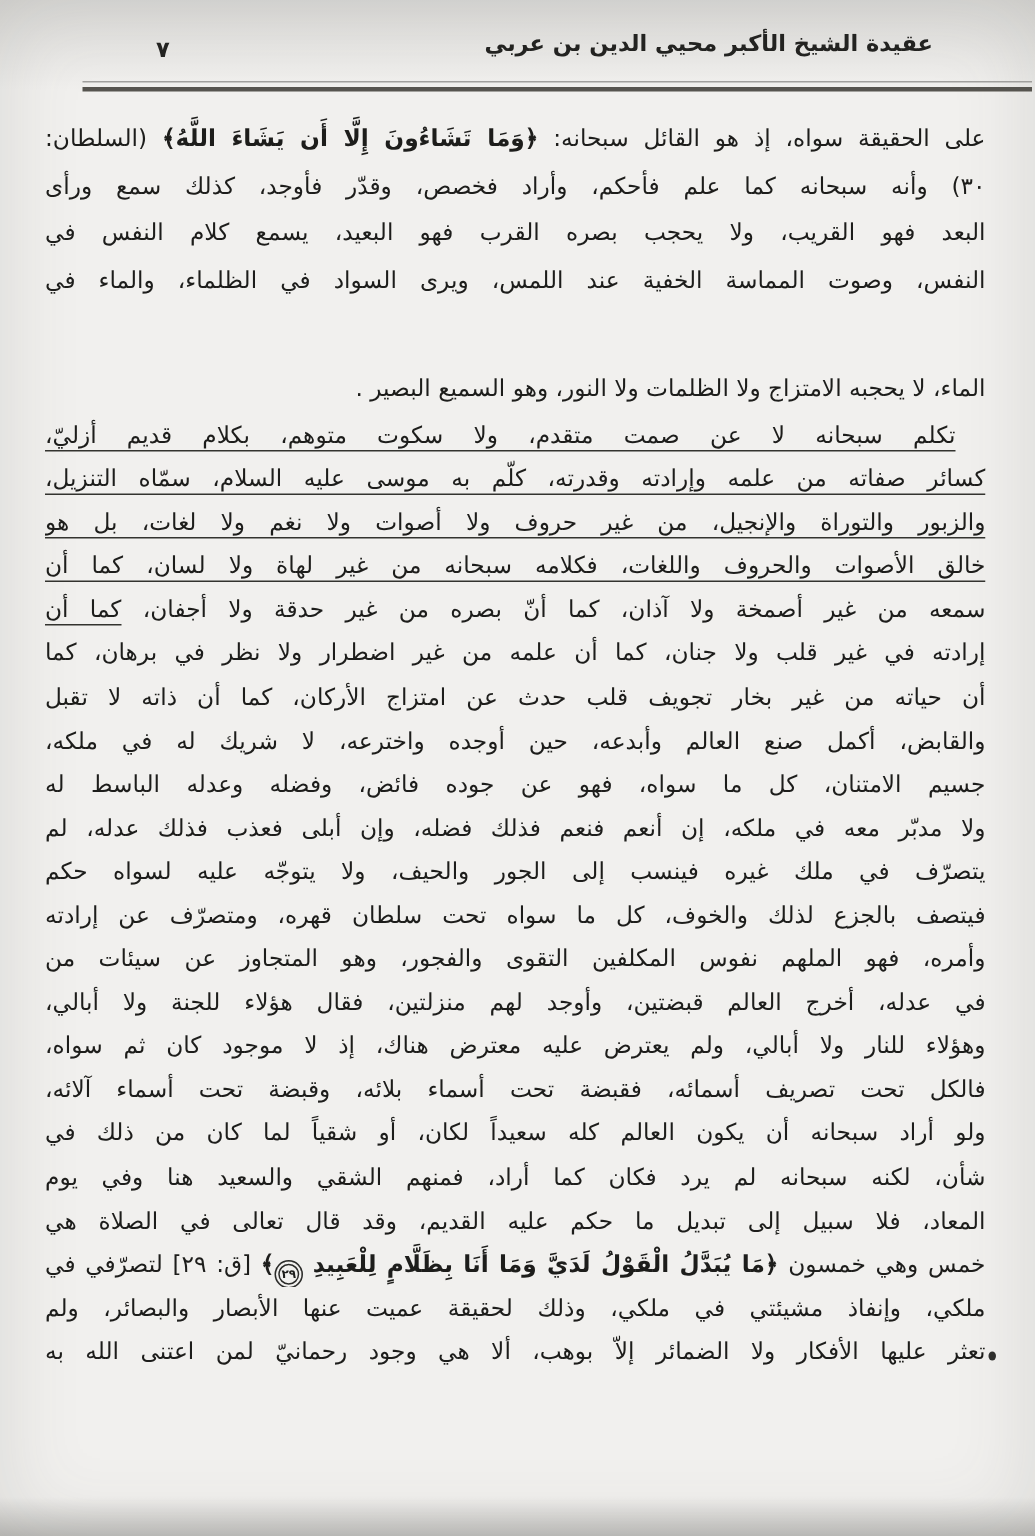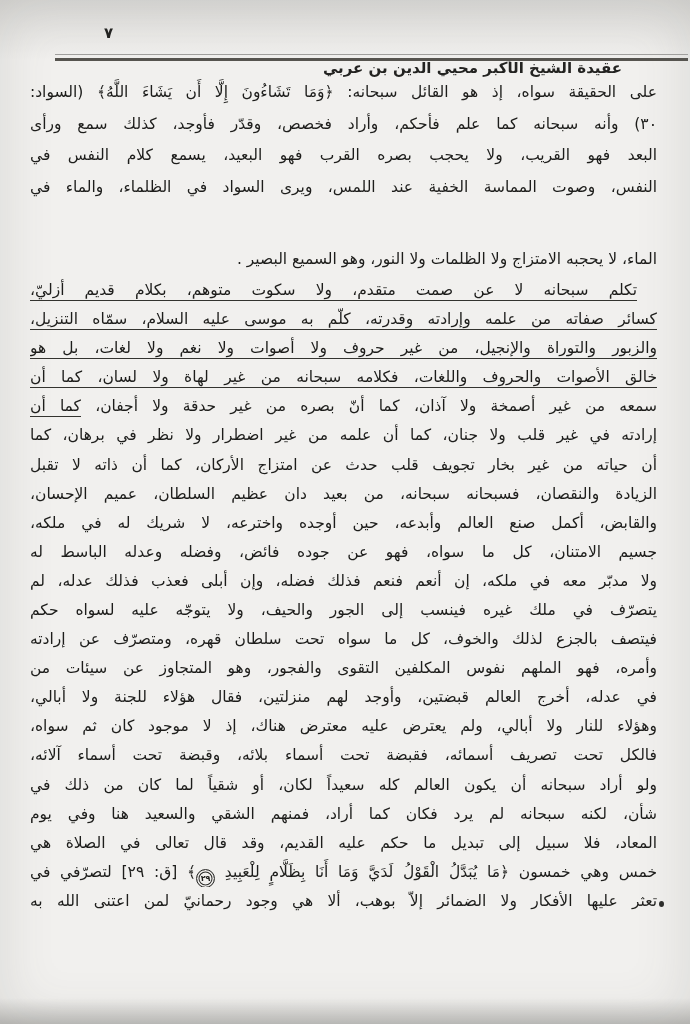--- a/index.html
+++ b/index.html
@@ -35,21 +35,20 @@
     pointer-events: none;
   }
   .header-title {
     position: absolute;
     top: 20px;
     right: 68px;
     font-size: 15px;
     font-weight: 700;
     letter-spacing: 0.2px;
     color: #232321;
-    margin-top: 39px;
   }
   .page-number {
     position: absolute;
     top: 24px;
     left: 104px;
     font-size: 15px;
     font-weight: 700;
     color: #232321;
   }
   .header-rule {
@@ -75,21 +74,21 @@
   .p1 .line { height: 31.6px; line-height: 31.6px; }
   .p2 .line { height: 29.1px; line-height: 29.1px; }
   .p2 { }
   .justify { text-align: justify; text-align-last: justify; }
   .endline { text-align: right; text-align-last: right; margin-top: 41px; }
   .indent { text-indent: 20px; }
   .u {
     border-bottom: 1.7px solid #33332f;
     padding-bottom: 1px;
   }
-  .quran { font-weight: 400; }
+  .quran { font-weight: 700; }
   .medallion {
     display: inline-block;
     width: 17px;
     height: 17px;
     border-radius: 50%;
     border: 1px solid #2b2b29;
     box-shadow: inset 0 0 0 1.5px #f1f0ee, inset 0 0 0 2.5px #2b2b29;
     font-size: 8px;
     font-weight: 700;
     line-height: 17px;
@@ -113,49 +112,49 @@
 
 <div id="page">
 
   <div class="header-title">عقيدة الشيخ الأكبر محيي الدين بن عربي</div>
   <div class="page-number">٧</div>
   <div class="header-rule"></div>
 
   <div class="textblock">
 
     <div class="p1">
-      <div class="line justify"><span>على الحقيقة سواه، إذ هو القائل سبحانه: </span><span class="quran">﴿وَمَا تَشَاءُونَ إِلَّا أَن يَشَاءَ اللَّهُ﴾</span><span> (السواد:</span></div>
+      <div class="line justify"><span>على الحقيقة سواه، إذ هو القائل سبحانه: </span><span class="quran">﴿وَمَا تَشَاءُونَ إِلَّا أَن يَشَاءَ اللَّهُ﴾</span><span> (السلطان:</span></div>
       <div class="line justify">٣٠) وأنه سبحانه كما علم فأحكم، وأراد فخصص، وقدّر فأوجد، كذلك سمع ورأى</div>
       <div class="line justify">البعد فهو القريب، ولا يحجب بصره القرب فهو البعيد، يسمع كلام النفس في</div>
       <div class="line justify">النفس، وصوت المماسة الخفية عند اللمس، ويرى السواد في الظلماء، والماء في</div>
       <div class="line endline">الماء، لا يحجبه الامتزاج ولا الظلمات ولا النور، وهو السميع البصير .</div>
     </div>
 
     <div class="p2">
       <div class="line justify indent"><span class="u">تكلم سبحانه لا عن صمت متقدم، ولا سكوت متوهم، بكلام قديم أزليّ،</span></div>
       <div class="line justify"><span class="u">كسائر صفاته من علمه وإرادته وقدرته، كلّم به موسى عليه السلام، سمّاه التنزيل،</span></div>
       <div class="line justify"><span class="u">والزبور والتوراة والإنجيل، من غير حروف ولا أصوات ولا نغم ولا لغات، بل هو</span></div>
       <div class="line justify"><span class="u">خالق الأصوات والحروف واللغات، فكلامه سبحانه من غير لهاة ولا لسان، كما أن</span></div>
       <div class="line justify"><span>سمعه من غير أصمخة ولا آذان، كما أنّ بصره من غير حدقة ولا أجفان، </span><span class="u">كما أن</span></div>
       <div class="line justify">إرادته في غير قلب ولا جنان، كما أن علمه من غير اضطرار ولا نظر في برهان، كما</div>
       <div class="line justify">أن حياته من غير بخار تجويف قلب حدث عن امتزاج الأركان، كما أن ذاته لا تقبل</div>
-      <div class="line justify">الزيادة والنقصان، فسبحانه سبحانه، من بعيد دان عظيم السلطان، عميم الإحسان،</div>
       <div class="line justify">والقابض، أكمل صنع العالم وأبدعه، حين أوجده واخترعه، لا شريك له في ملكه،</div>
       <div class="line justify">جسيم الامتنان، كل ما سواه، فهو عن جوده فائض، وفضله وعدله الباسط له</div>
       <div class="line justify">ولا مدبّر معه في ملكه، إن أنعم فنعم فذلك فضله، وإن أبلى فعذب فذلك عدله، لم</div>
       <div class="line justify">يتصرّف في ملك غيره فينسب إلى الجور والحيف، ولا يتوجّه عليه لسواه حكم</div>
       <div class="line justify">فيتصف بالجزع لذلك والخوف، كل ما سواه تحت سلطان قهره، ومتصرّف عن إرادته</div>
       <div class="line justify">وأمره، فهو الملهم نفوس المكلفين التقوى والفجور، وهو المتجاوز عن سيئات من</div>
       <div class="line justify">في عدله، أخرج العالم قبضتين، وأوجد لهم منزلتين، فقال هؤلاء للجنة ولا أبالي،</div>
       <div class="line justify">وهؤلاء للنار ولا أبالي، ولم يعترض عليه معترض هناك، إذ لا موجود كان ثم سواه،</div>
       <div class="line justify">فالكل تحت تصريف أسمائه، فقبضة تحت أسماء بلائه، وقبضة تحت أسماء آلائه،</div>
       <div class="line justify">ولو أراد سبحانه أن يكون العالم كله سعيداً لكان، أو شقياً لما كان من ذلك في</div>
       <div class="line justify">شأن، لكنه سبحانه لم يرد فكان كما أراد، فمنهم الشقي والسعيد هنا وفي يوم</div>
       <div class="line justify">المعاد، فلا سبيل إلى تبديل ما حكم عليه القديم، وقد قال تعالى في الصلاة هي</div>
       <div class="line justify"><span>خمس وهي خمسون </span><span class="quran">﴿مَا يُبَدَّلُ الْقَوْلُ لَدَيَّ وَمَا أَنَا بِظَلَّامٍ لِلْعَبِيدِ</span> <span class="medallion">٢٩</span><span class="quran">﴾</span><span> [ق: ٢٩] لتصرّفي في</span></div>
+      <div class="line justify">ملكي، وإنفاذ مشيئتي في ملكي، وذلك لحقيقة عميت عنها الأبصار والبصائر، ولم</div>
       <div class="line justify">تعثر عليها الأفكار ولا الضمائر إلاّ بوهب، ألا هي وجود رحمانيّ لمن اعتنى الله به</div>
     </div>
 
   </div>
 
   <div class="ink-speck"></div>
 
 </div>
 
 </body></html>

